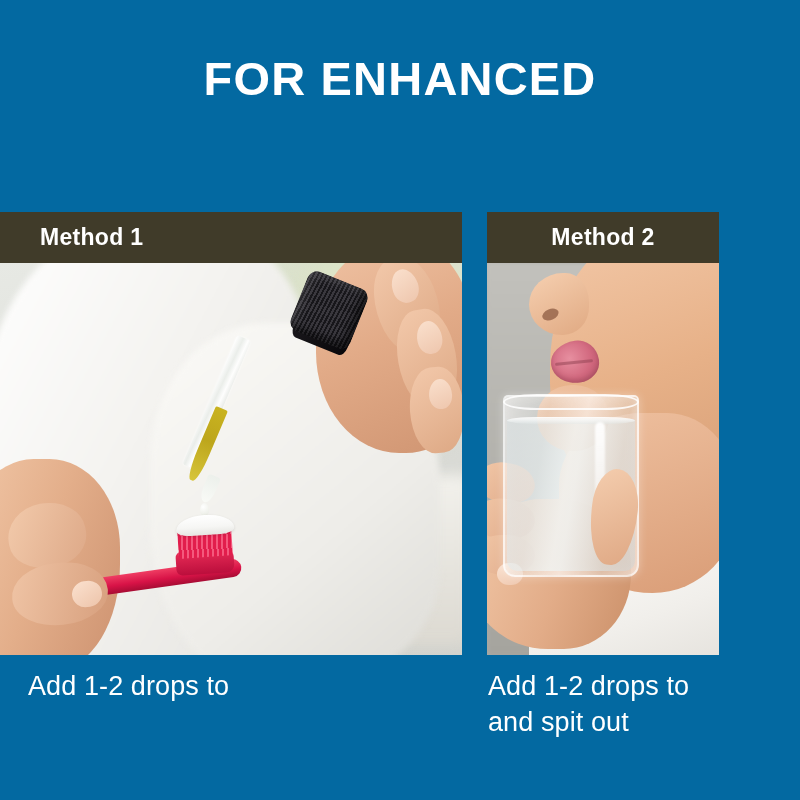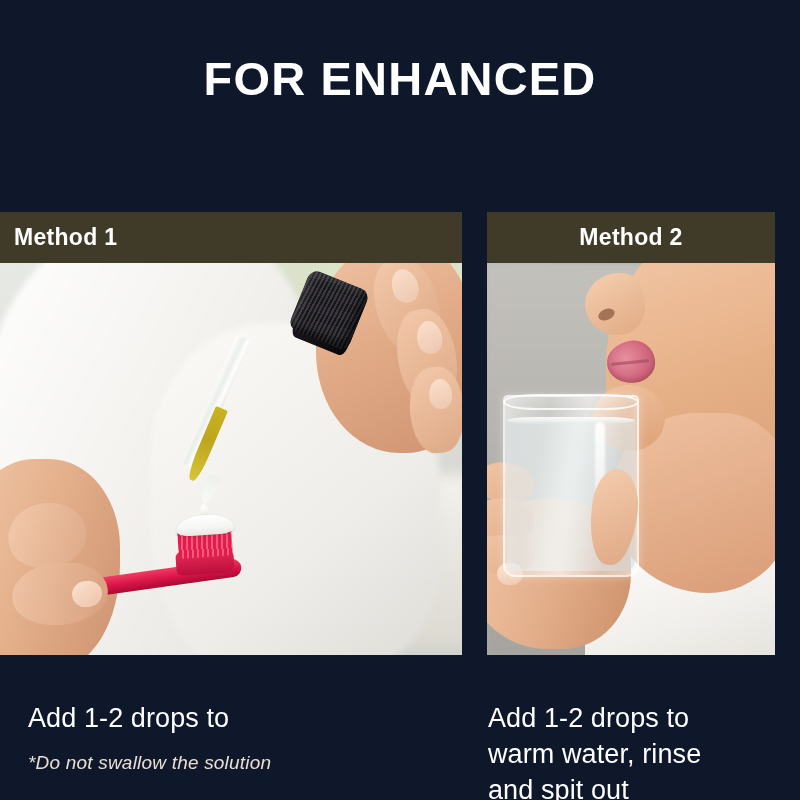--- a/index.html
+++ b/index.html
@@ -2,48 +2,48 @@
 <html><head>
 <meta charset="utf-8">
 <style>
   html,body{margin:0;padding:0;}
   body{
     width:800px;height:800px;overflow:hidden;
     background:#5C3D22;
     font-family:"Liberation Sans", sans-serif;
     -webkit-font-smoothing:antialiased;
   }
-  .page{position:relative;width:800px;height:800px;background:#0f172a;overflow:hidden;}
+  .page{position:relative;width:800px;height:800px;background:#0369a1;overflow:hidden;}
 
   
   .title-block{
     position:absolute;left:0;top:52px;width:800px;
     text-align:center;
   }
   .title-line{
     display:block;
     color:#FFFFFF;
     font-weight:bold;
     font-size:47px;
     letter-spacing:1.2px;
     line-height:53px;
     text-transform:uppercase;
   }
 
   
   .panel{position:absolute;top:212px;}
   .panel-left{left:0;width:462px;}
-  .panel-right{left:487px;width:288px;}
+  .panel-right{left:487px;width:232px;}
 
   .method-bar{
     height:51px;
     background:#403B29;
     display:flex;align-items:center;
   }
-  .panel-left .method-bar{padding-left:14px;justify-content:flex-start;}
+  .panel-left .method-bar{padding-left:40px;justify-content:flex-start;}
   .panel-right .method-bar{justify-content:center;}
   .method-label{
     color:#FFFFFF;font-weight:bold;font-size:23px;letter-spacing:.3px;
   }
 
   .photo{position:relative;overflow:hidden;background:#cfcfcb;}
   .panel-left .photo{height:392px;}
   .panel-right .photo{height:392px;}
 
   
@@ -288,21 +288,21 @@
     border-radius:48% 50% 46% 44%/40% 42% 58% 56%;
     transform:rotate(6deg);
   }
   .rp-hnail{
     position:absolute;left:10px;top:300px;width:26px;height:22px;
     background:linear-gradient(150deg,#fbe2d0,#eec6ad);
     border-radius:50%/55%;
   }
 
   
-  .caption{position:absolute;margin-top:32px;}
+  .caption{position:absolute;}
   .caption-left{left:28px;top:668px;width:430px;}
   .caption-right{left:488px;top:668px;width:290px;}
   .caption-line{
     display:block;color:#FFFFFF;font-size:27px;line-height:36px;letter-spacing:.1px;
   }
   .disclaimer{
     position:absolute;left:28px;top:752px;
     color:#EADFD4;font-size:19px;font-style:italic;letter-spacing:.2px;
   }
 </style>
@@ -383,19 +383,17 @@
       <div class="rp-hthumb"></div>
     </div>
   </div>
 
   <div class="caption caption-left">
     <span class="caption-line">Add 1-2 drops to</span>
   </div>
 
   <div class="caption caption-right">
     <span class="caption-line">Add 1-2 drops to</span>
-    <span class="caption-line">warm water, rinse</span>
     <span class="caption-line">and spit out</span>
   </div>
 
-  <div class="disclaimer">*Do not swallow the solution</div>
 
 </div>
 
 </body></html>

